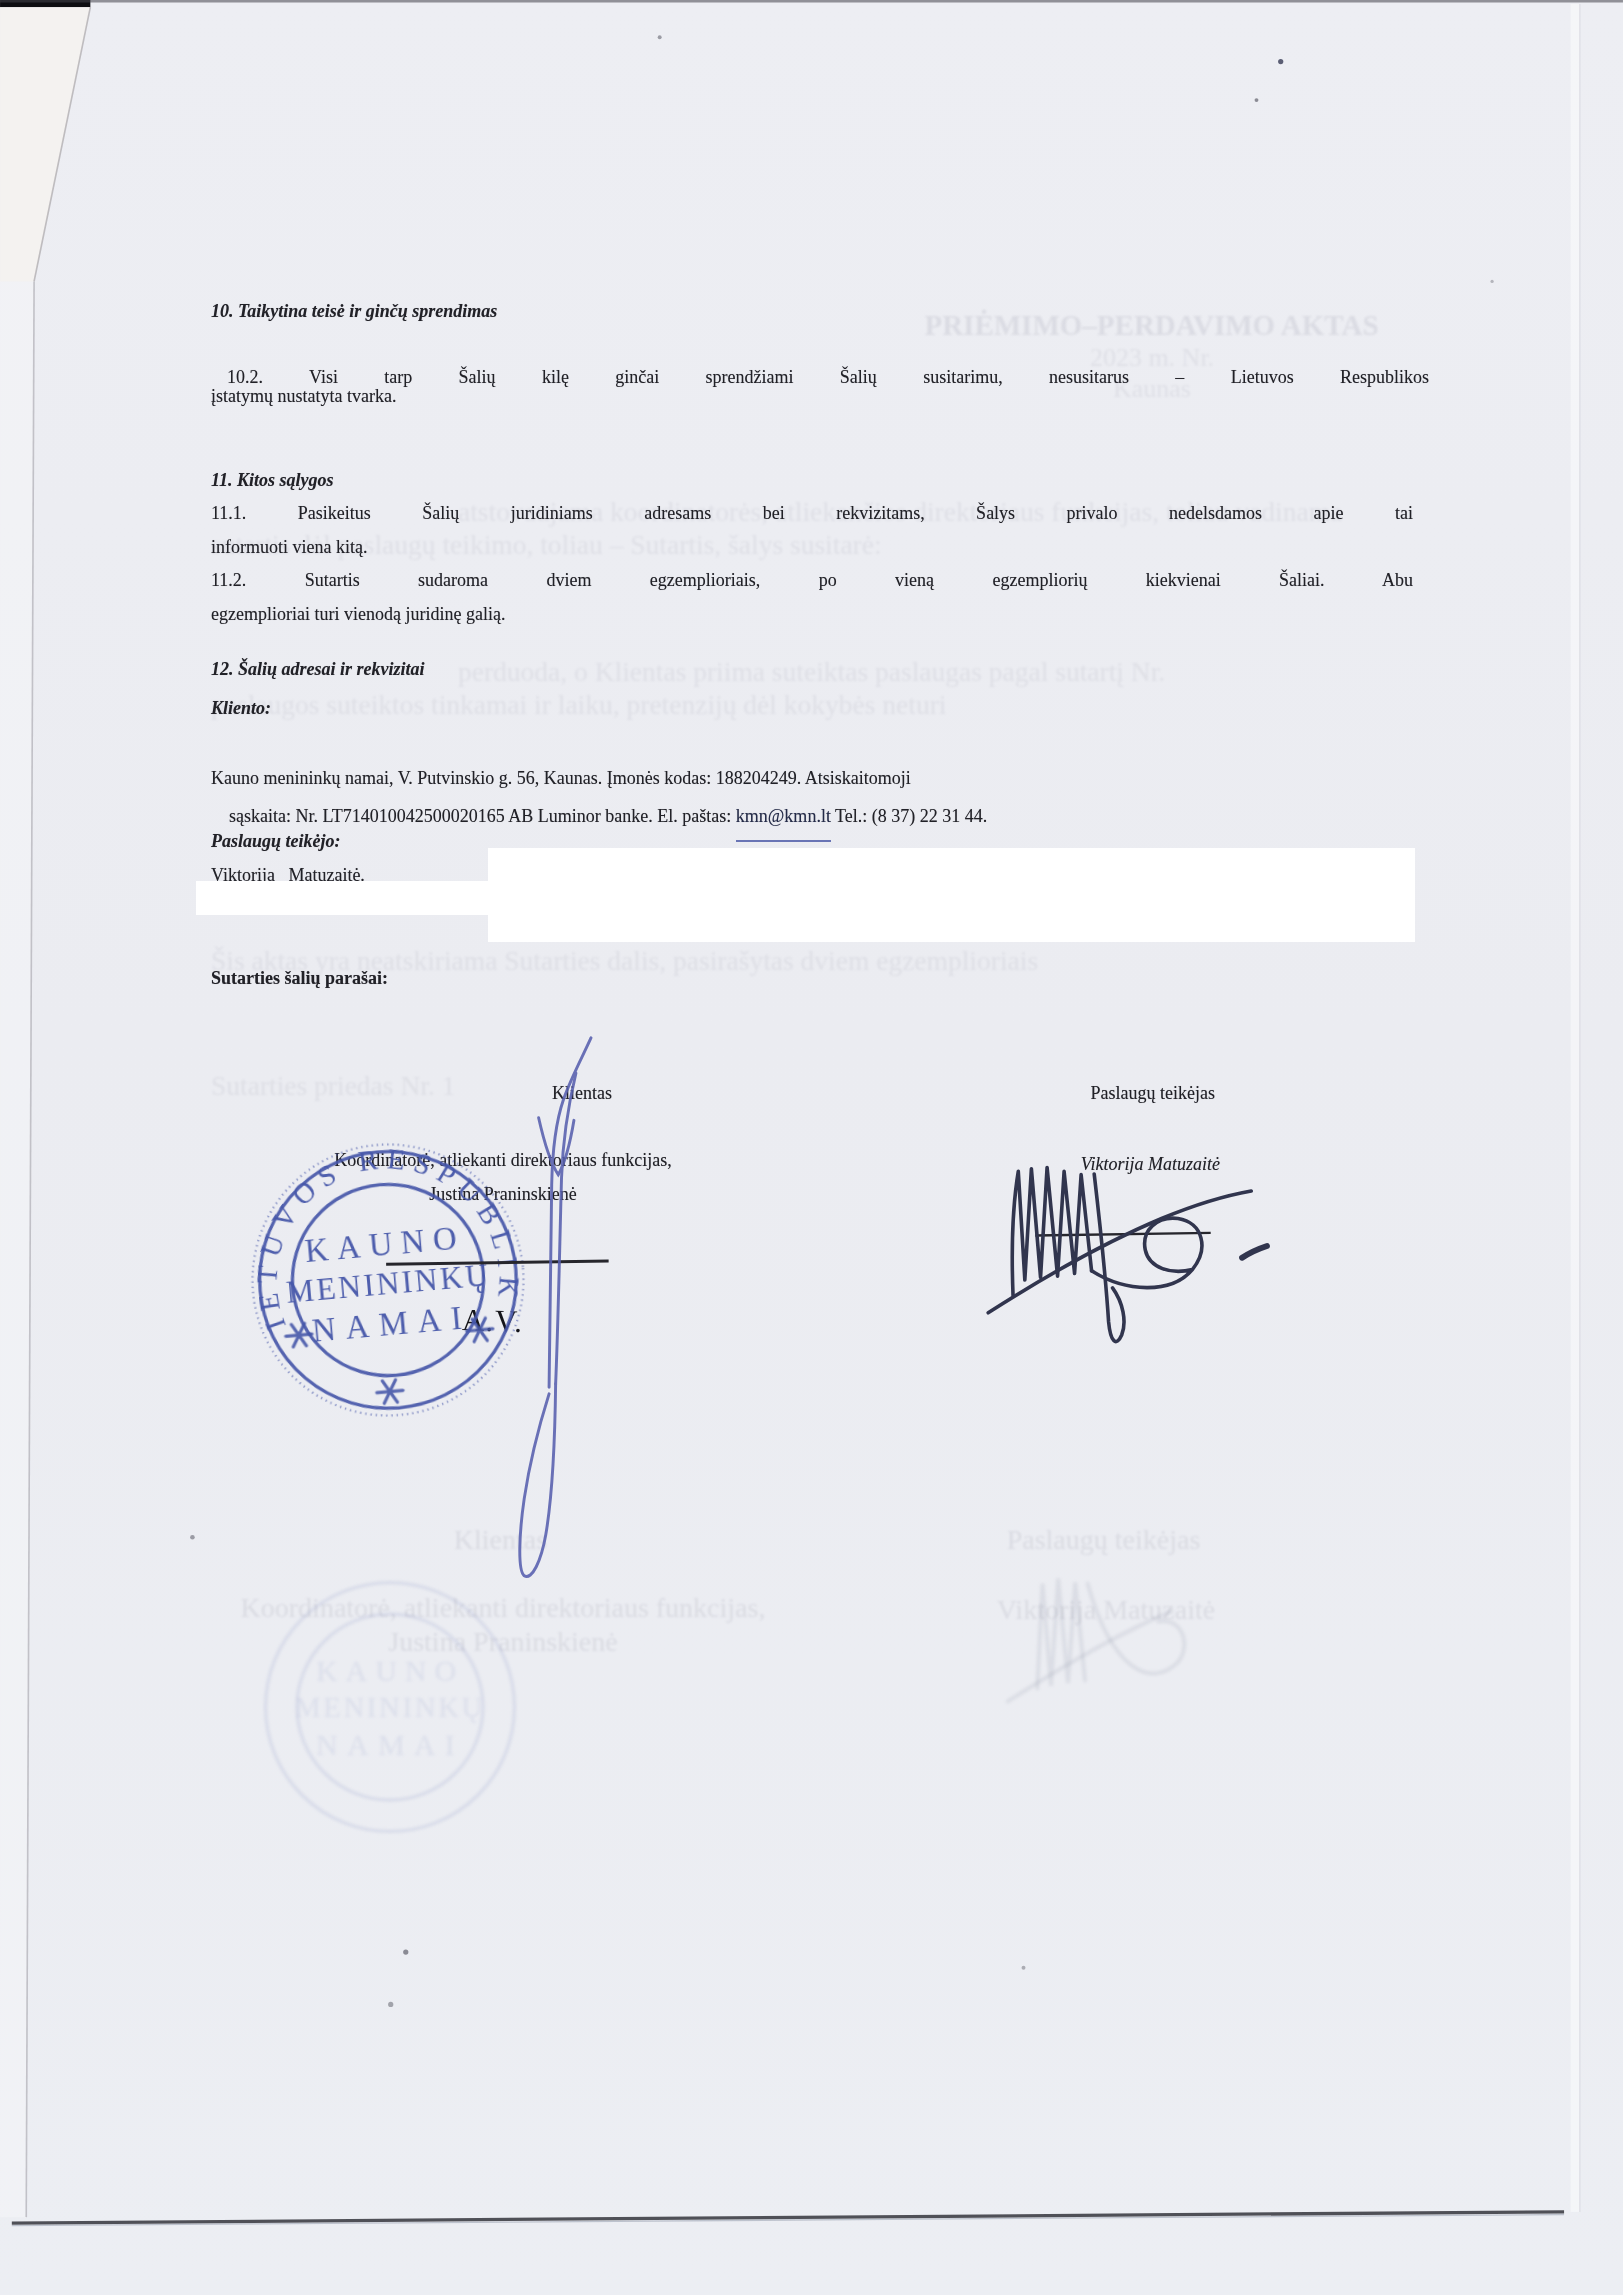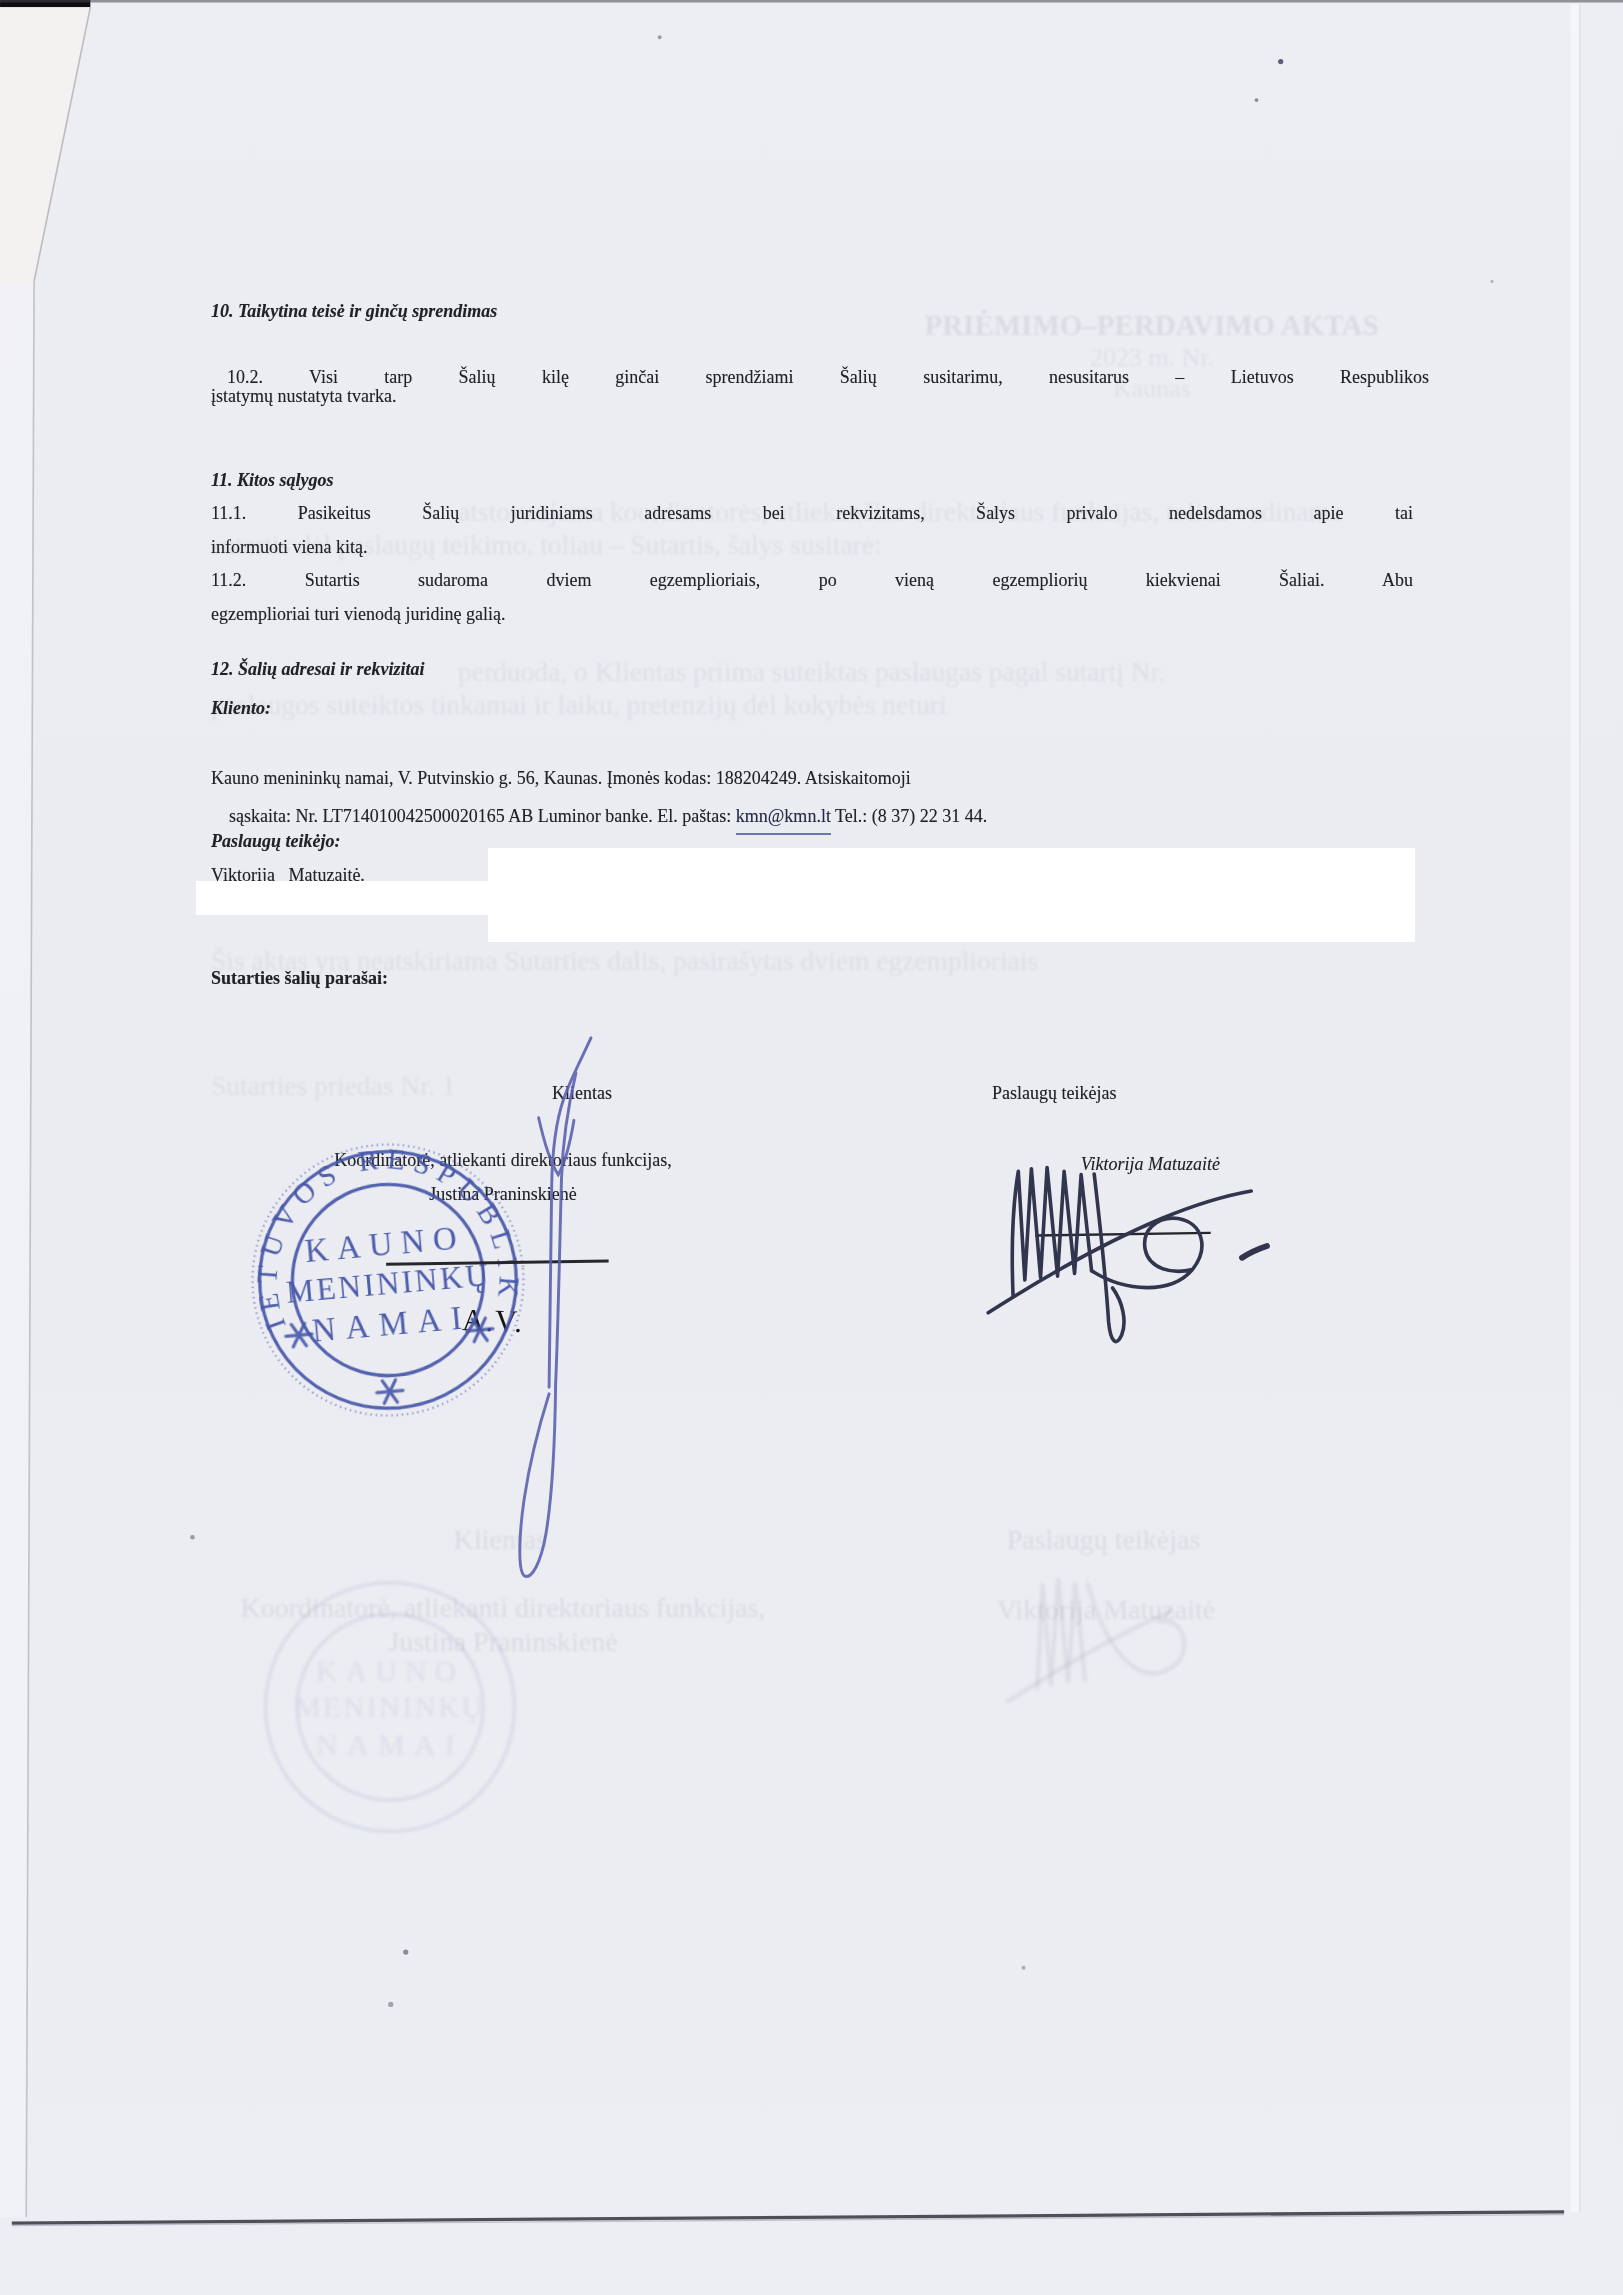--- a/index.html
+++ b/index.html
@@ -7,21 +7,21 @@
     position:relative;width:1623px;height:2295px;overflow:hidden;
     background:linear-gradient(180deg,#edeef3 0%,#ebecf1 45%,#eceef3 100%);
     font-family:"Liberation Serif", serif;
   }
   .abs{position:absolute;}
   .t{font-size:18px;line-height:33px;color:#212127;text-shadow:0 0 0.7px rgba(30,30,40,.33);}
   .b{font-weight:bold;}
   .i{font-style:italic;}
   .jline{text-align:justify;text-align-last:justify;}
   .pre{white-space:pre;}
-  .email{color:#242b49;border-bottom:2.6px solid rgba(62,76,160,.75);padding-bottom:7px;}
+  .email{color:#242b49;border-bottom:2.6px solid rgba(62,76,160,.75);padding-bottom:14px;}
   .redact{background:#ffffff;}
   .ghost{color:rgba(70,72,95,.10);filter:blur(1.2px);font-family:"Liberation Serif",serif;}
   .ghost2{color:rgba(70,72,95,.075);}
   .stamp-wrap{transform:rotate(-5deg);filter:blur(0.3px);}
   .ghostsvg{filter:blur(1.6px);}
   .av{font-size:31px;color:#15151a;letter-spacing:1.3px;transform:rotate(2deg);}
   svg{display:block;}
 </style>
 </head>
 <body>
@@ -82,21 +82,21 @@
 
   <div class="abs t b i" style="left:211px;top:825px;width:1202px;">Paslaugų teikėjo:</div>
   <div class="abs t pre" style="left:211px;top:859px;width:589px;">Viktorija   Matuzaitė.</div>
 
   <div class="abs redact" style="left:488px;top:848px;width:927px;height:94px;"></div>
   <div class="abs redact" style="left:196px;top:881px;width:292px;height:34px;"></div>
 
   <div class="abs t b" style="left:211px;top:962px;width:1202px;">Sutarties šalių parašai:</div>
 
   <div class="abs t" style="left:389px;top:1077px;width:223px;text-align:right;">Klientas</div>
-  <div class="abs t" style="left:992px;top:1077px;width:223px;text-align:left;">Paslaugų teikėjas</div>
+  <div class="abs t" style="left:992px;top:1077px;width:223px;text-align:right;">Paslaugų teikėjas</div>
 
   <div class="abs t" style="left:225px;top:1144px;width:556px;text-align:center;">Koordinatorė, atliekanti direktoriaus funkcijas,</div>
   <div class="abs t" style="left:225px;top:1178px;width:556px;text-align:center;">Justina Praninskienė</div>
   <div class="abs t" style="left:992px;top:1148px;width:228px;text-align:right;font-style:italic;">Viktorija Matuzaitė</div>
 
   <div class="abs av" style="left:462px;top:1303px;">A.V.</div>
 
   <div class="abs stamp-wrap" style="left:244px;top:1136px;width:288px;height:288px;">
     <svg width="288" height="288" viewBox="-220 -220 440 440">
       <g fill="none" stroke="#4657a9">

